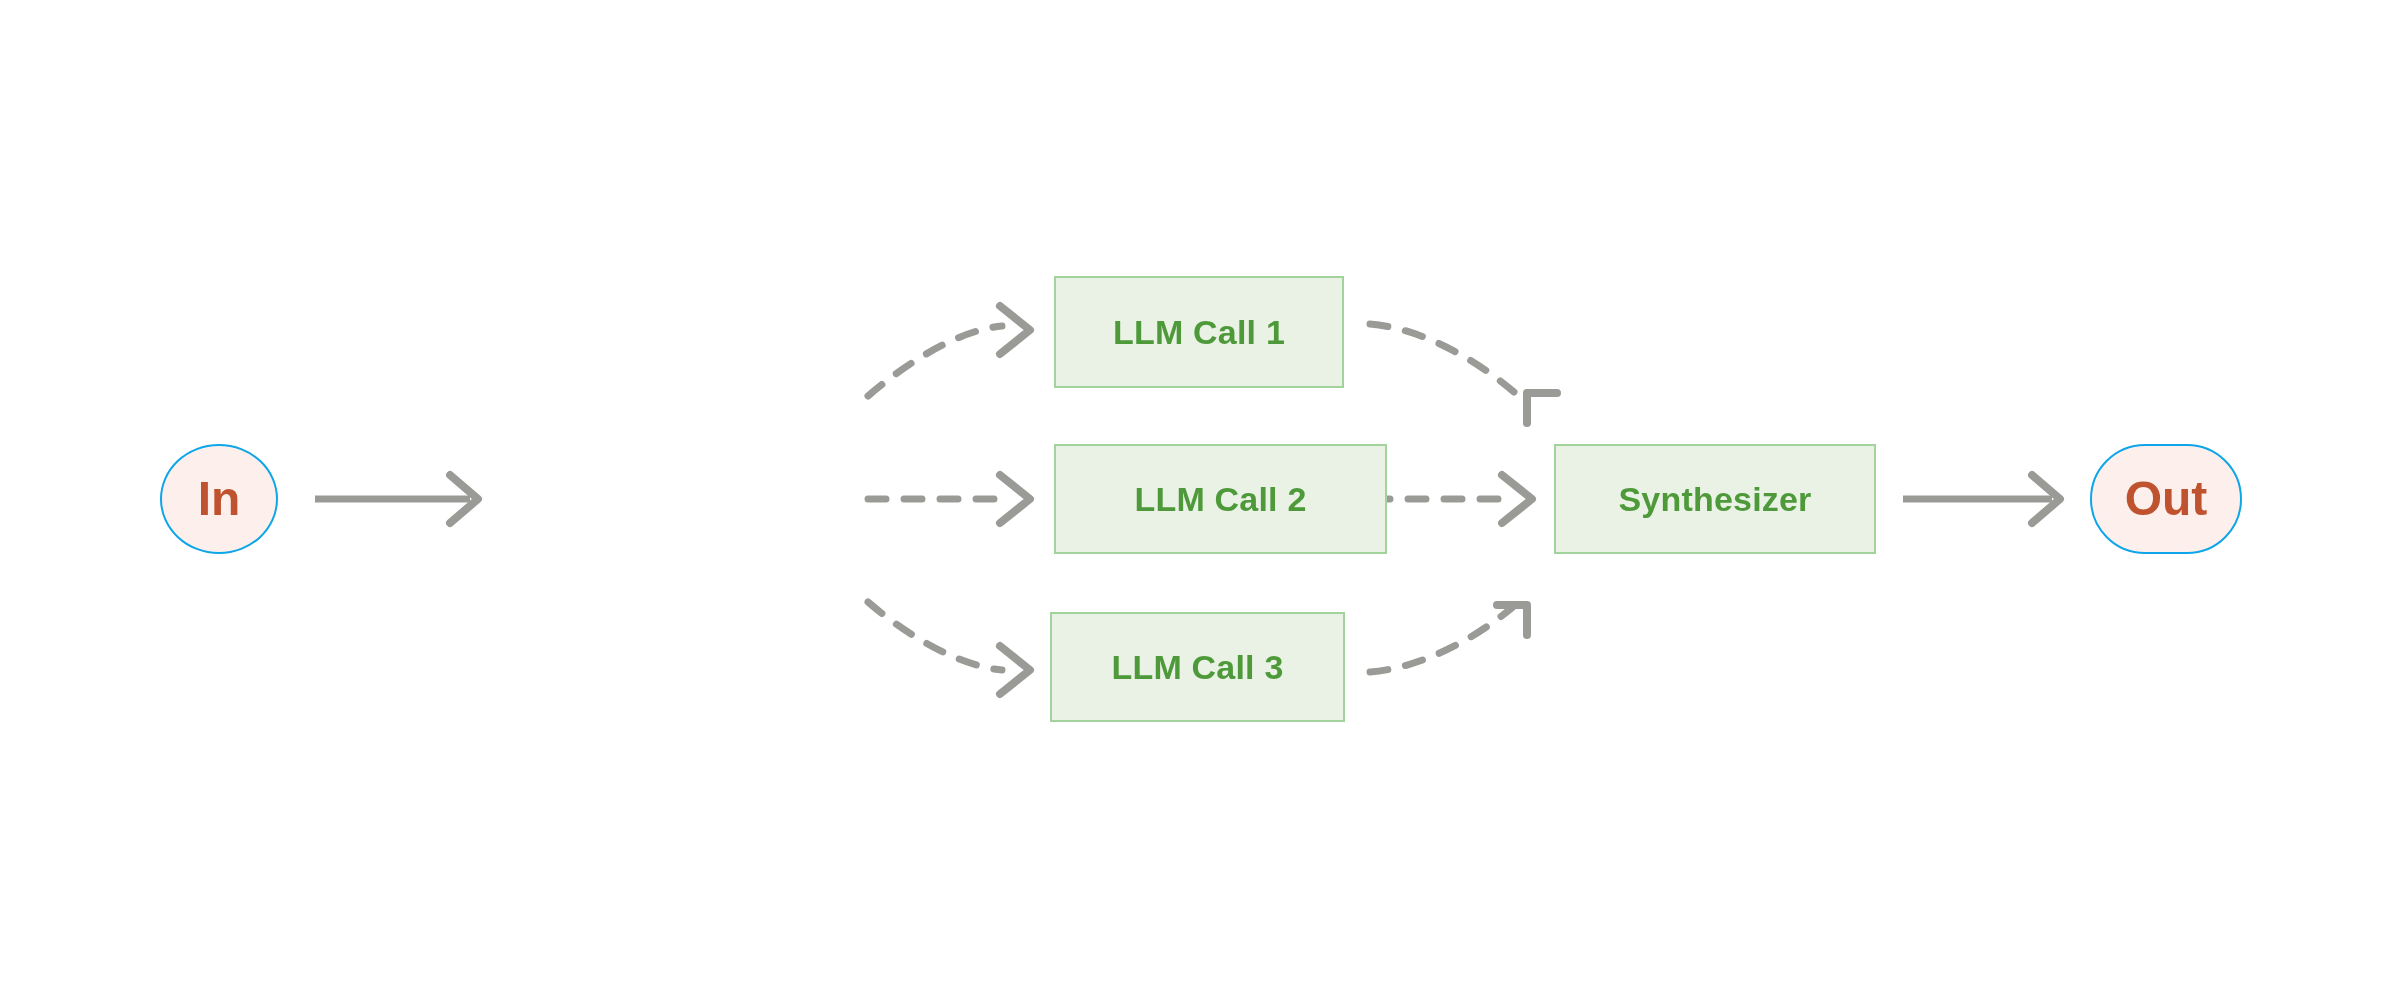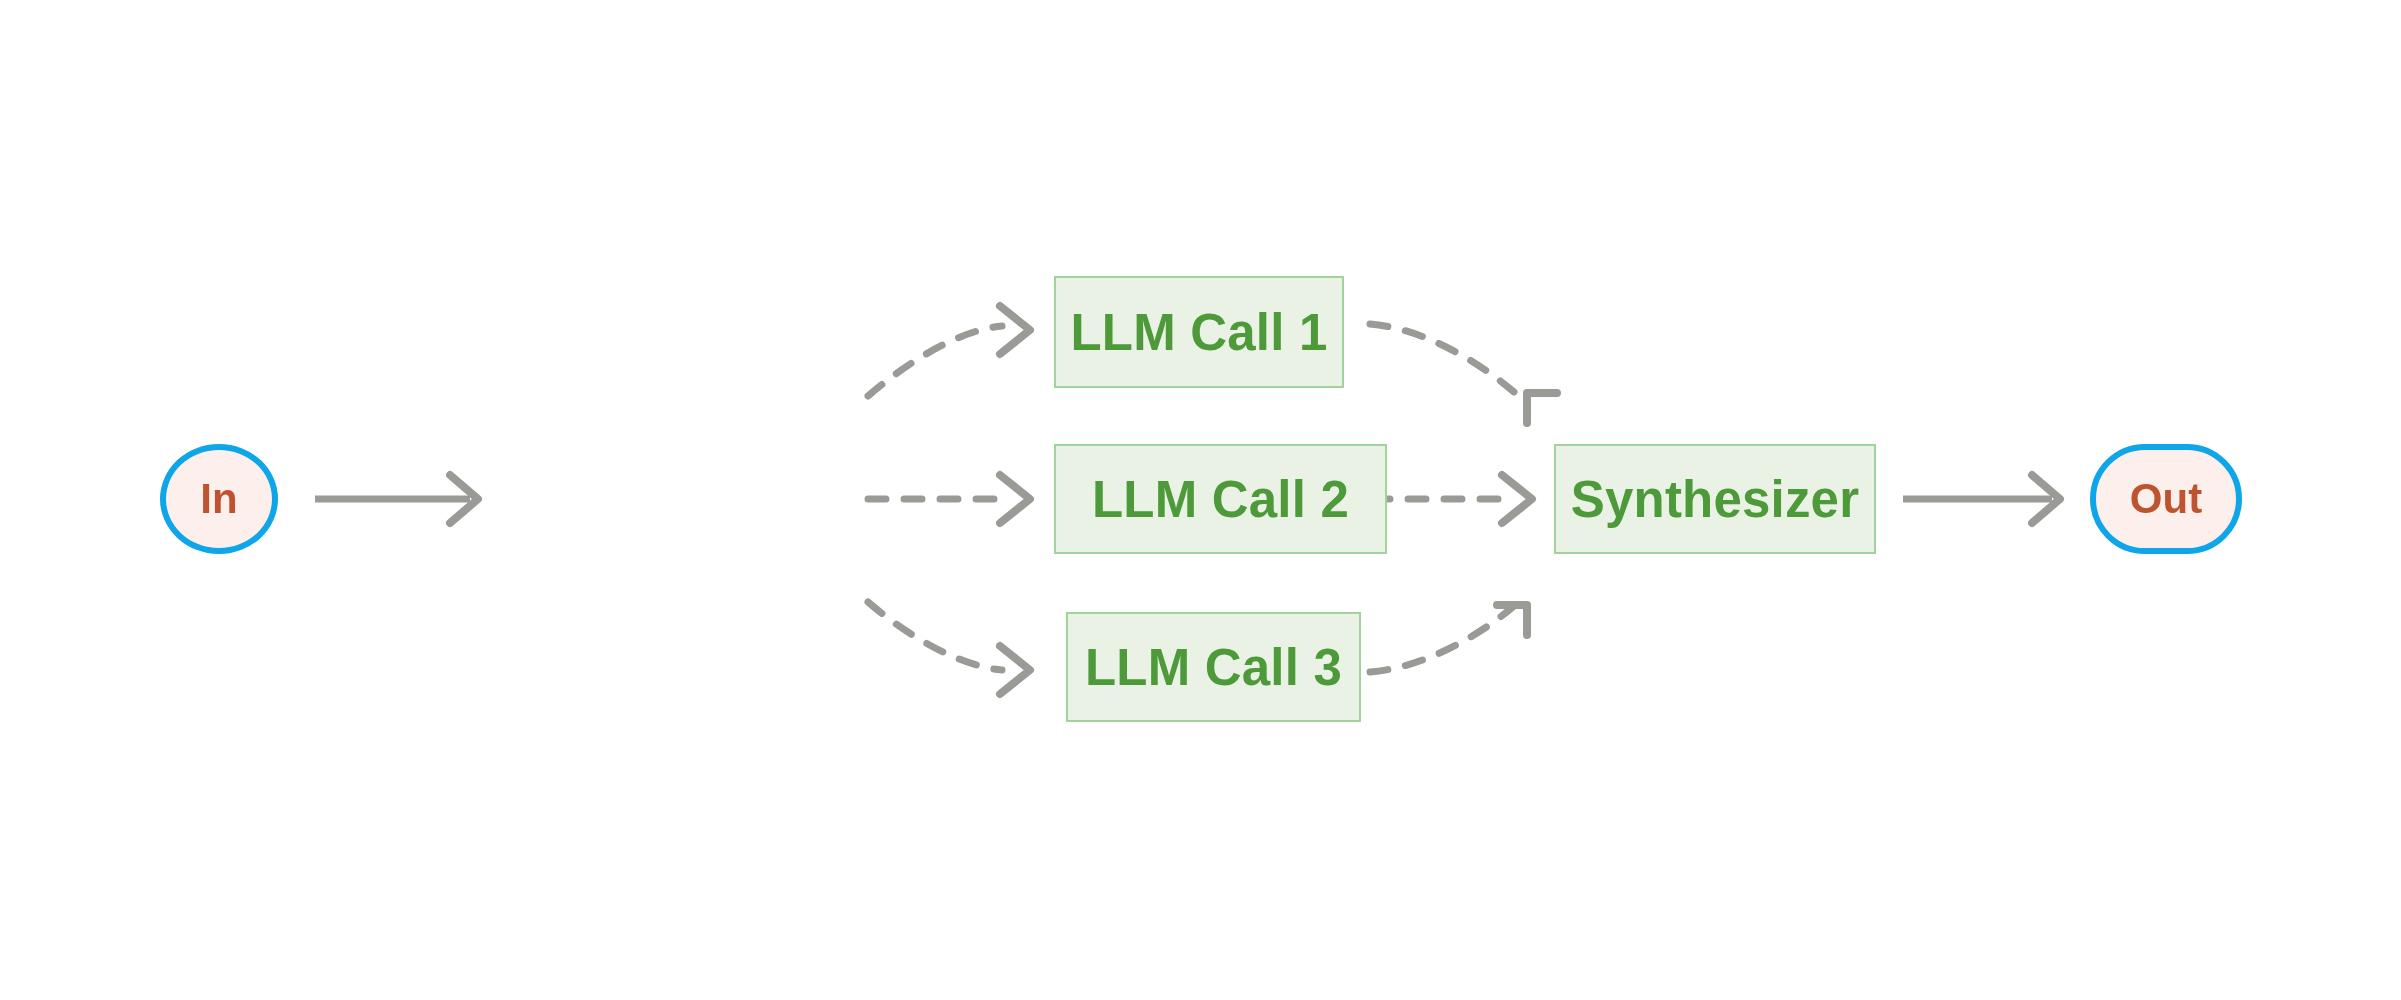--- a/index.html
+++ b/index.html
@@ -33,29 +33,29 @@
     display: flex;
     align-items: center;
     justify-content: center;
     text-align: center;
     line-height: 1;
   }
   .node-proc {
     background: #eaf2e6;
     border: 2px solid #a3d39c;
     color: #4e9a3a;
-    font-size: 51px;
+    font-size: 34px;
     font-weight: bold;
     letter-spacing: 0.2px;
   }
   .node-term {
     background: #fdf0ec;
-    border: 6px solid #0ea5e9;
+    border: 2px solid #0ea5e9;
     color: #c0532f;
-    font-size: 42px;
+    font-size: 48px;
     font-weight: bold;
   }
   #node-in {
     left: 160px;  top: 444px;
     width: 118px; height: 110px;
     border-radius: 50%;
   }
   #node-orchestrator {
     left: 492px; top: 444px;
     width: 350px; height: 110px;
@@ -63,21 +63,21 @@
   #node-llm-1 {
     left: 1054px; top: 276px;
     width: 290px; height: 112px;
   }
   #node-llm-2 {
     left: 1054px; top: 444px;
     width: 333px; height: 110px;
   }
   #node-llm-3 {
     left: 1050px; top: 612px;
-    width: 295px; height: 110px; margin-left: 16px;
+    width: 295px; height: 110px;
   }
   #node-synthesizer {
     left: 1554px; top: 444px;
     width: 322px; height: 110px;
   }
   #node-out {
     left: 2090px; top: 444px;
     width: 152px; height: 110px;
     border-radius: 56px;
     text-align: center;

